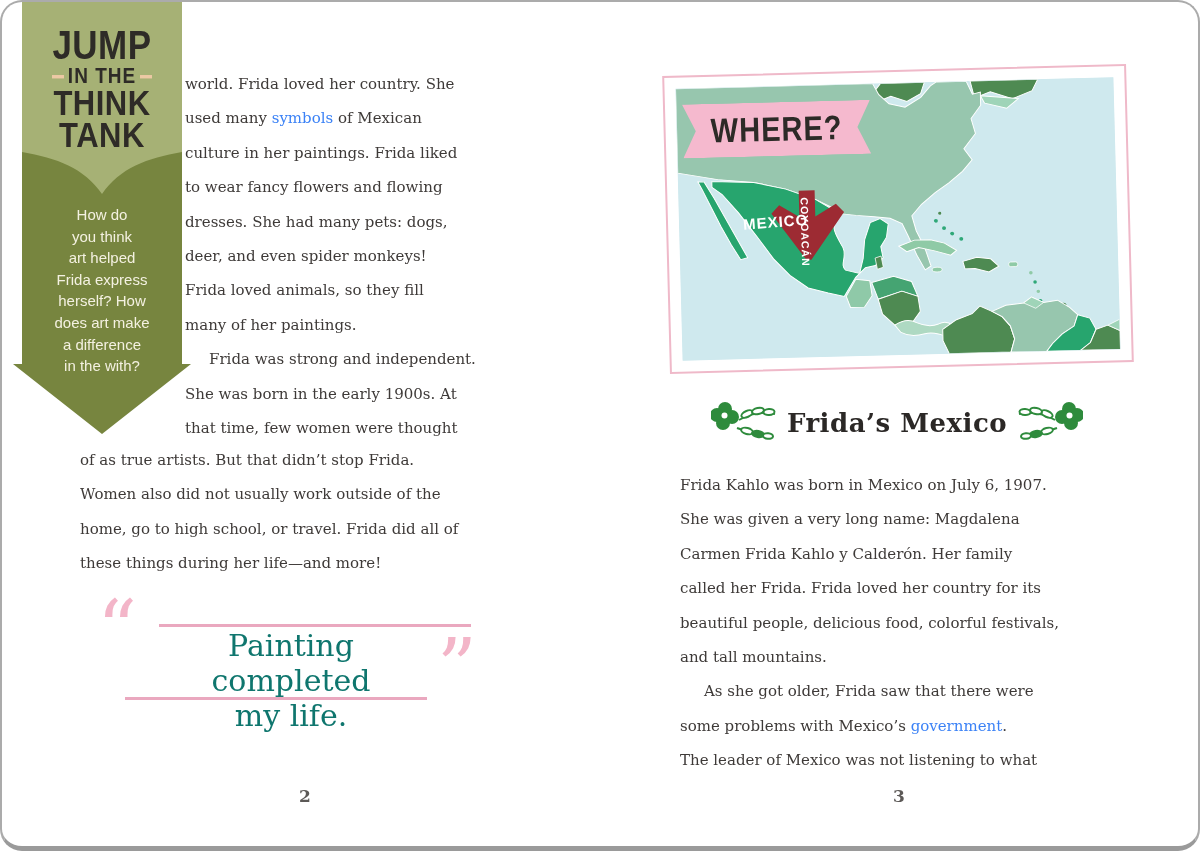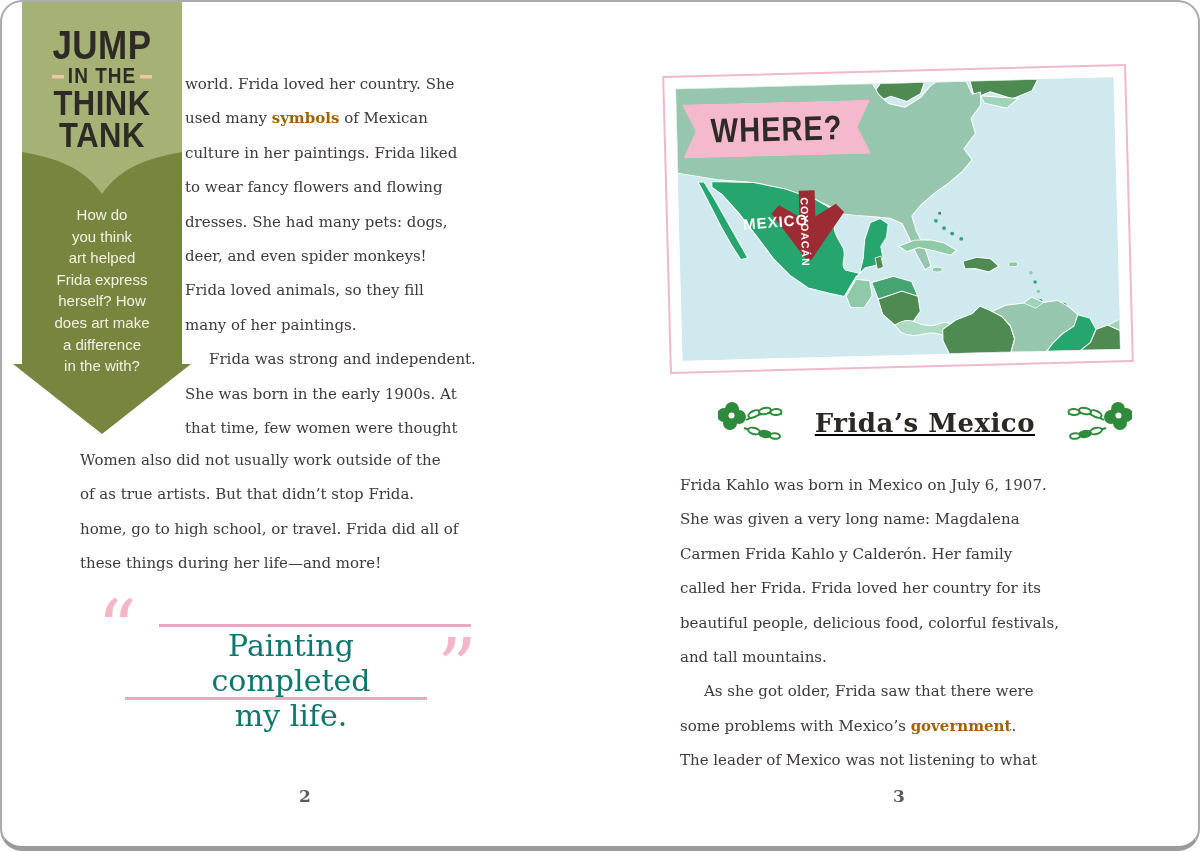--- a/index.html
+++ b/index.html
@@ -3,21 +3,21 @@
 <meta charset="utf-8">
 <title>Book Spread</title>
 <style>
   html,body{margin:0;padding:0;background:#fff;}
   .book{position:relative;width:1200px;height:851px;box-sizing:border-box;
         background:#ffffff;border:2px solid #ababab;border-bottom:5px solid #9a9a9a;
         border-radius:22px;overflow:hidden;font-family:"DejaVu Serif",serif;}
   
   .tblock{position:absolute;color:#3e3a38;font-size:15px;line-height:34.4px;}
   .tline{white-space:nowrap;}
-  .tline .b{font-weight:bold;color:#a16207;}
+  .tline .b{font-weight:normal;color:#3b82f6;}
   .tline.ind{text-indent:24px;}
   .blockA{left:183px;top:65px;}
   .blockB{left:78px;top:441px;}
   .blockC{left:678px;top:466px;}
   
   .tt{position:absolute;left:10px;top:0;width:180px;height:436px;}
   .tt svg{position:absolute;left:0;top:0;}
   .tt-title{position:absolute;left:10px;top:24px;width:160px;text-align:center;
             color:#2e2b27;font-family:"Liberation Sans",sans-serif;font-weight:bold;
             transform:scaleY(1.14);transform-origin:top;}
@@ -52,21 +52,21 @@
   .where span{font-family:"Liberation Sans",sans-serif;font-weight:bold;font-size:29px;
               letter-spacing:1px;color:#2d2a27;transform:scaleY(1.18);}
   .lbl-mexico{position:absolute;left:64px;top:127px;font-family:"Liberation Sans",sans-serif;
               font-weight:bold;font-size:15px;letter-spacing:1px;color:#ffffff;transform:rotate(-3deg);}
   .lbl-coyoacan{position:absolute;left:120px;top:112px;height:78px;
                 writing-mode:vertical-rl;text-orientation:mixed;
                 font-family:"Liberation Sans",sans-serif;font-weight:bold;font-size:10.5px;
                 letter-spacing:1px;color:#ffffff;}
   
   .heading-row{position:absolute;left:660px;top:400px;width:470px;display:flex;
-               align-items:center;justify-content:flex-end;gap:23px;text-decoration:underline;}
+               align-items:center;justify-content:center;gap:2px;}
   .heading-row h2{margin:0;font-size:26px;font-weight:bold;color:#2b2826;letter-spacing:0.5px;}
   .orn{width:74px;height:42px;}
   .orn.mir{transform:scaleX(-1);}
 </style>
 </head>
 <body>
 
 <div class="book">
 
   <div>
@@ -101,22 +101,22 @@
         <div class="tline"><span>to wear fancy flowers and flowing</span></div>
         <div class="tline"><span>dresses. She had many pets: dogs,</span></div>
         <div class="tline"><span>deer, and even spider monkeys!</span></div>
         <div class="tline"><span>Frida loved animals, so they fill</span></div>
         <div class="tline"><span>many of her paintings.</span></div>
         <div class="tline ind"><span>Frida was strong and independent.</span></div>
         <div class="tline"><span>She was born in the early 1900s. At</span></div>
         <div class="tline"><span>that time, few women were thought</span></div>
       </div>
     <div class="tblock blockB">
+        <div class="tline"><span>of as true artists. But that didn’t stop Frida.</span></div>
         <div class="tline"><span>Women also did not usually work outside of the</span></div>
-        <div class="tline"><span>of as true artists. But that didn’t stop Frida.</span></div>
         <div class="tline"><span>home, go to high school, or travel. Frida did all of</span></div>
         <div class="tline"><span>these things during her life—and more!</span></div>
       </div>
 
     <div class="quote">
       <div class="q-open">“</div>
       <div class="q-top"></div>
       <div class="q-text">
         <div>Painting completed</div>
         <div>my life.</div>

